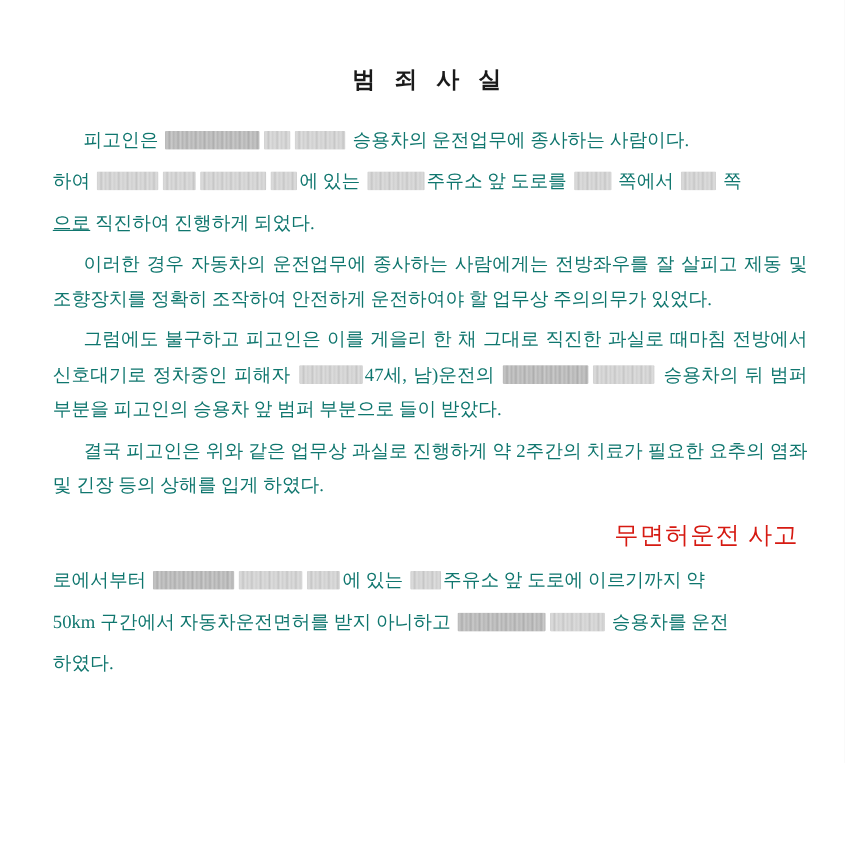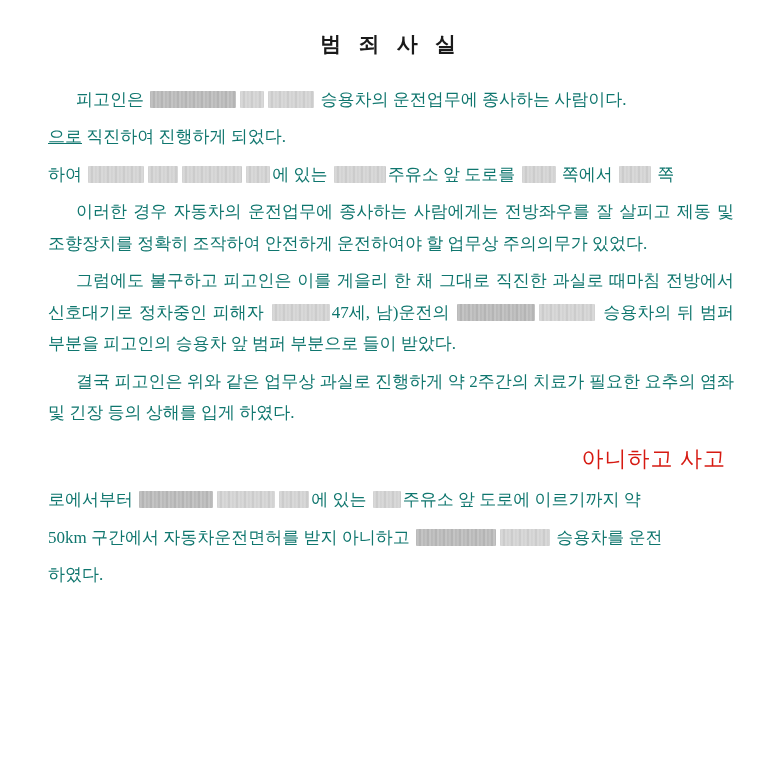--- a/index.html
+++ b/index.html
@@ -11,21 +11,21 @@
     width: 768px;
     height: 778px;
     font-family: "Liberation Serif", "DejaVu Serif", serif;
   }
   .page {
     position: relative;
     width: 768px;
     height: 778px;
     background: #ffffff;
     box-sizing: border-box;
-    padding: 26px 34px 10px 48px;
+    padding: 54px 34px 10px 48px;
     overflow: hidden;
   }
   .doc-title {
     text-align: center;
     font-size: 21px;
     font-weight: bold;
     letter-spacing: 6px;
     color: #1a1a1a;
     margin: 4px 0 26px 0;
   }
@@ -73,23 +73,23 @@
     font-family: "Liberation Serif", "DejaVu Serif", serif;
   }
 </style>
 </head>
 <body>
 
 <div class="page">
   <div class="doc-title">범 죄 사 실</div>
   <div id="body-root">
       <div class="para">피고인은 <span class="rd dark" style="width: 86px;"></span><span class="rd" style="width: 24px;"></span><span class="rd" style="width: 46px;"></span> 승용차의 운전업무에 종사하는 사람이다.</div>
+      <div class="para noindent">하여 <span class="rd" style="width: 56px;"></span><span class="rd" style="width: 30px;"></span><span class="rd" style="width: 60px;"></span><span class="rd" style="width: 24px;"></span>에 있는 <span class="rd" style="width: 52px;"></span>주유소 앞 도로를 <span class="rd" style="width: 34px;"></span> 쪽에서 <span class="rd" style="width: 32px;"></span> 쪽</div>
       <div class="para noindent"><span class="u">으로</span> 직진하여 진행하게 되었다.</div>
-      <div class="para noindent">하여 <span class="rd" style="width: 56px;"></span><span class="rd" style="width: 30px;"></span><span class="rd" style="width: 60px;"></span><span class="rd" style="width: 24px;"></span>에 있는 <span class="rd" style="width: 52px;"></span>주유소 앞 도로를 <span class="rd" style="width: 34px;"></span> 쪽에서 <span class="rd" style="width: 32px;"></span> 쪽</div>
       <div class="para">이러한 경우 자동차의 운전업무에 종사하는 사람에게는 전방좌우를 잘 살피고 제동 및 조향장치를 정확히 조작하여 안전하게 운전하여야 할 업무상 주의의무가 있었다.</div>
       <div class="para">그럼에도 불구하고 피고인은 이를 게을리 한 채 그대로 직진한 과실로 때마침 전방에서 신호대기로 정차중인 피해자 <span class="rd" style="width: 58px;"></span>47세, 남)운전의 <span class="rd dark" style="width: 78px;"></span><span class="rd" style="width: 56px;"></span> 승용차의 뒤 범퍼 부분을 피고인의 승용차 앞 범퍼 부분으로 들이 받았다.</div>
       <div class="para">결국 피고인은 위와 같은 업무상 과실로 진행하게 약 2주간의 치료가 필요한 요추의 염좌 및 긴장 등의 상해를 입게 하였다.</div>
-      <div class="stamp" style="color: rgb(214, 26, 18);">아니하고 사고</div>
+      <div class="stamp" style="color: rgb(214, 26, 18);">무면허운전 사고</div>
       <div class="para noindent">로에서부터 <span class="rd dark" style="width: 74px;"></span><span class="rd" style="width: 58px;"></span><span class="rd" style="width: 30px;"></span>에 있는 <span class="rd" style="width: 28px;"></span>주유소 앞 도로에 이르기까지 약</div>
       <div class="para noindent">50km 구간에서 자동차운전면허를 받지 아니하고 <span class="rd dark" style="width: 80px;"></span><span class="rd" style="width: 50px;"></span> 승용차를 운전</div>
       <div class="para noindent">하였다.</div>
     </div>
 </div>
 
 </body></html>

